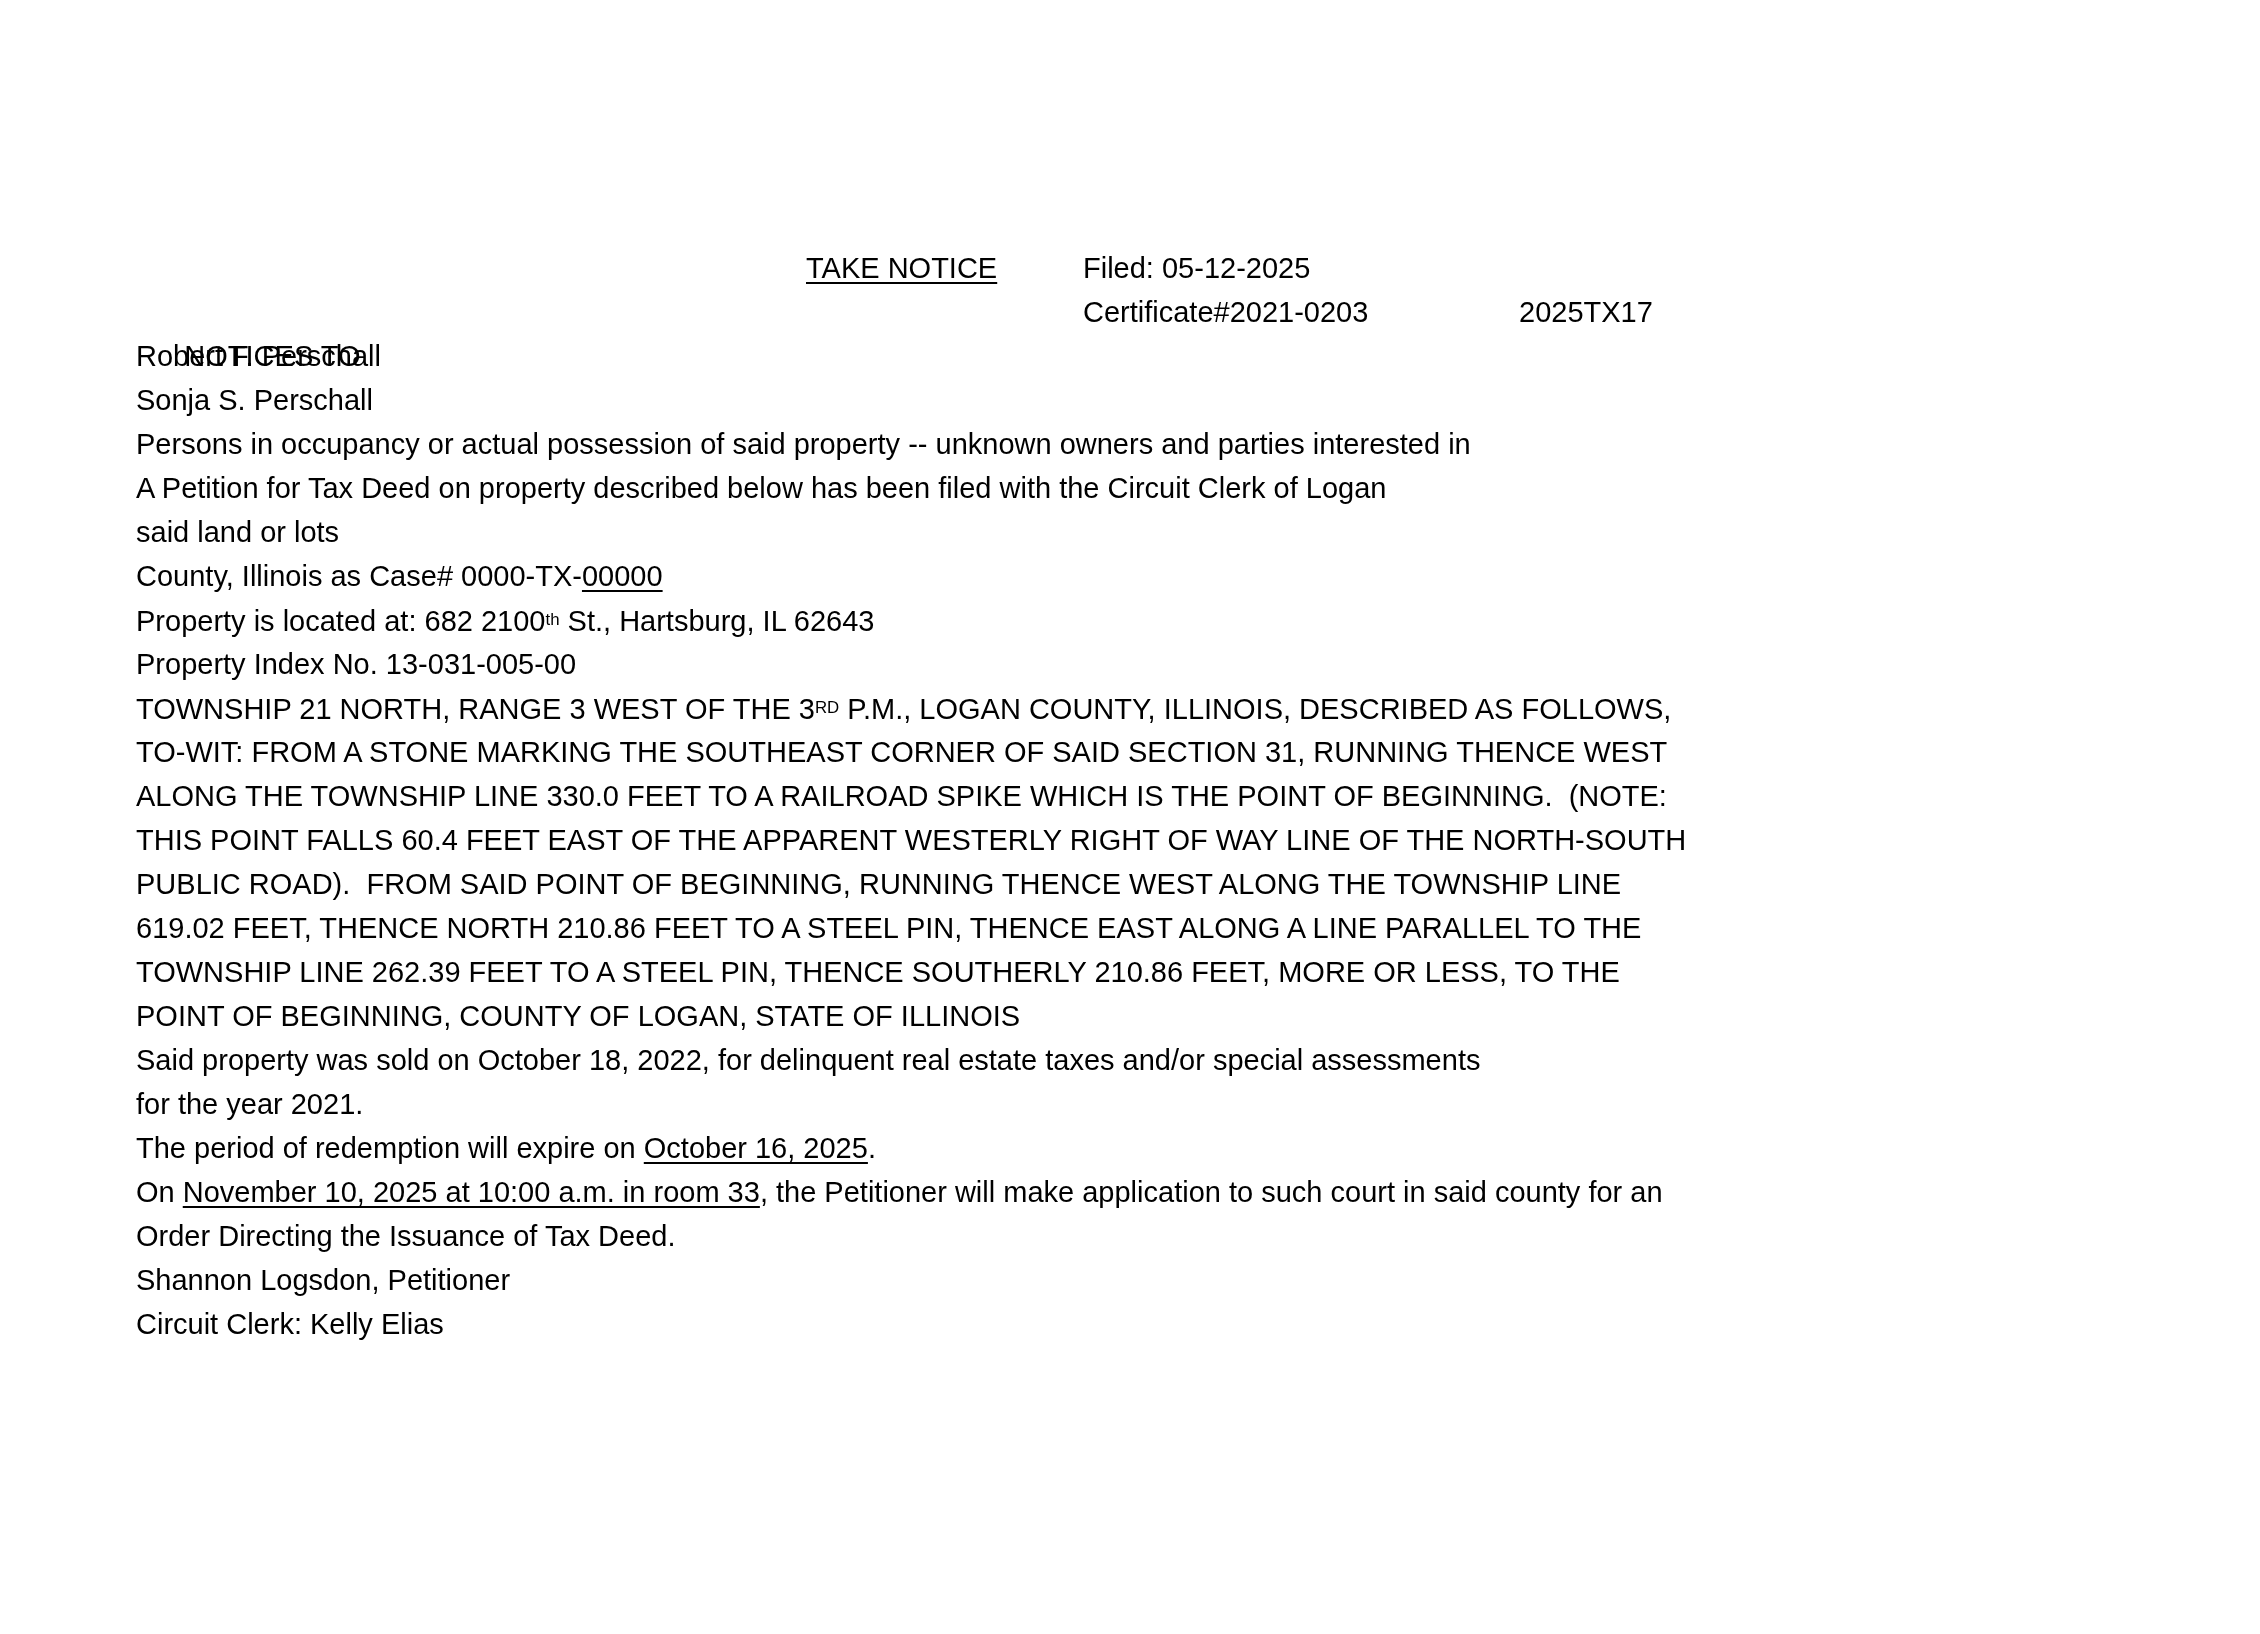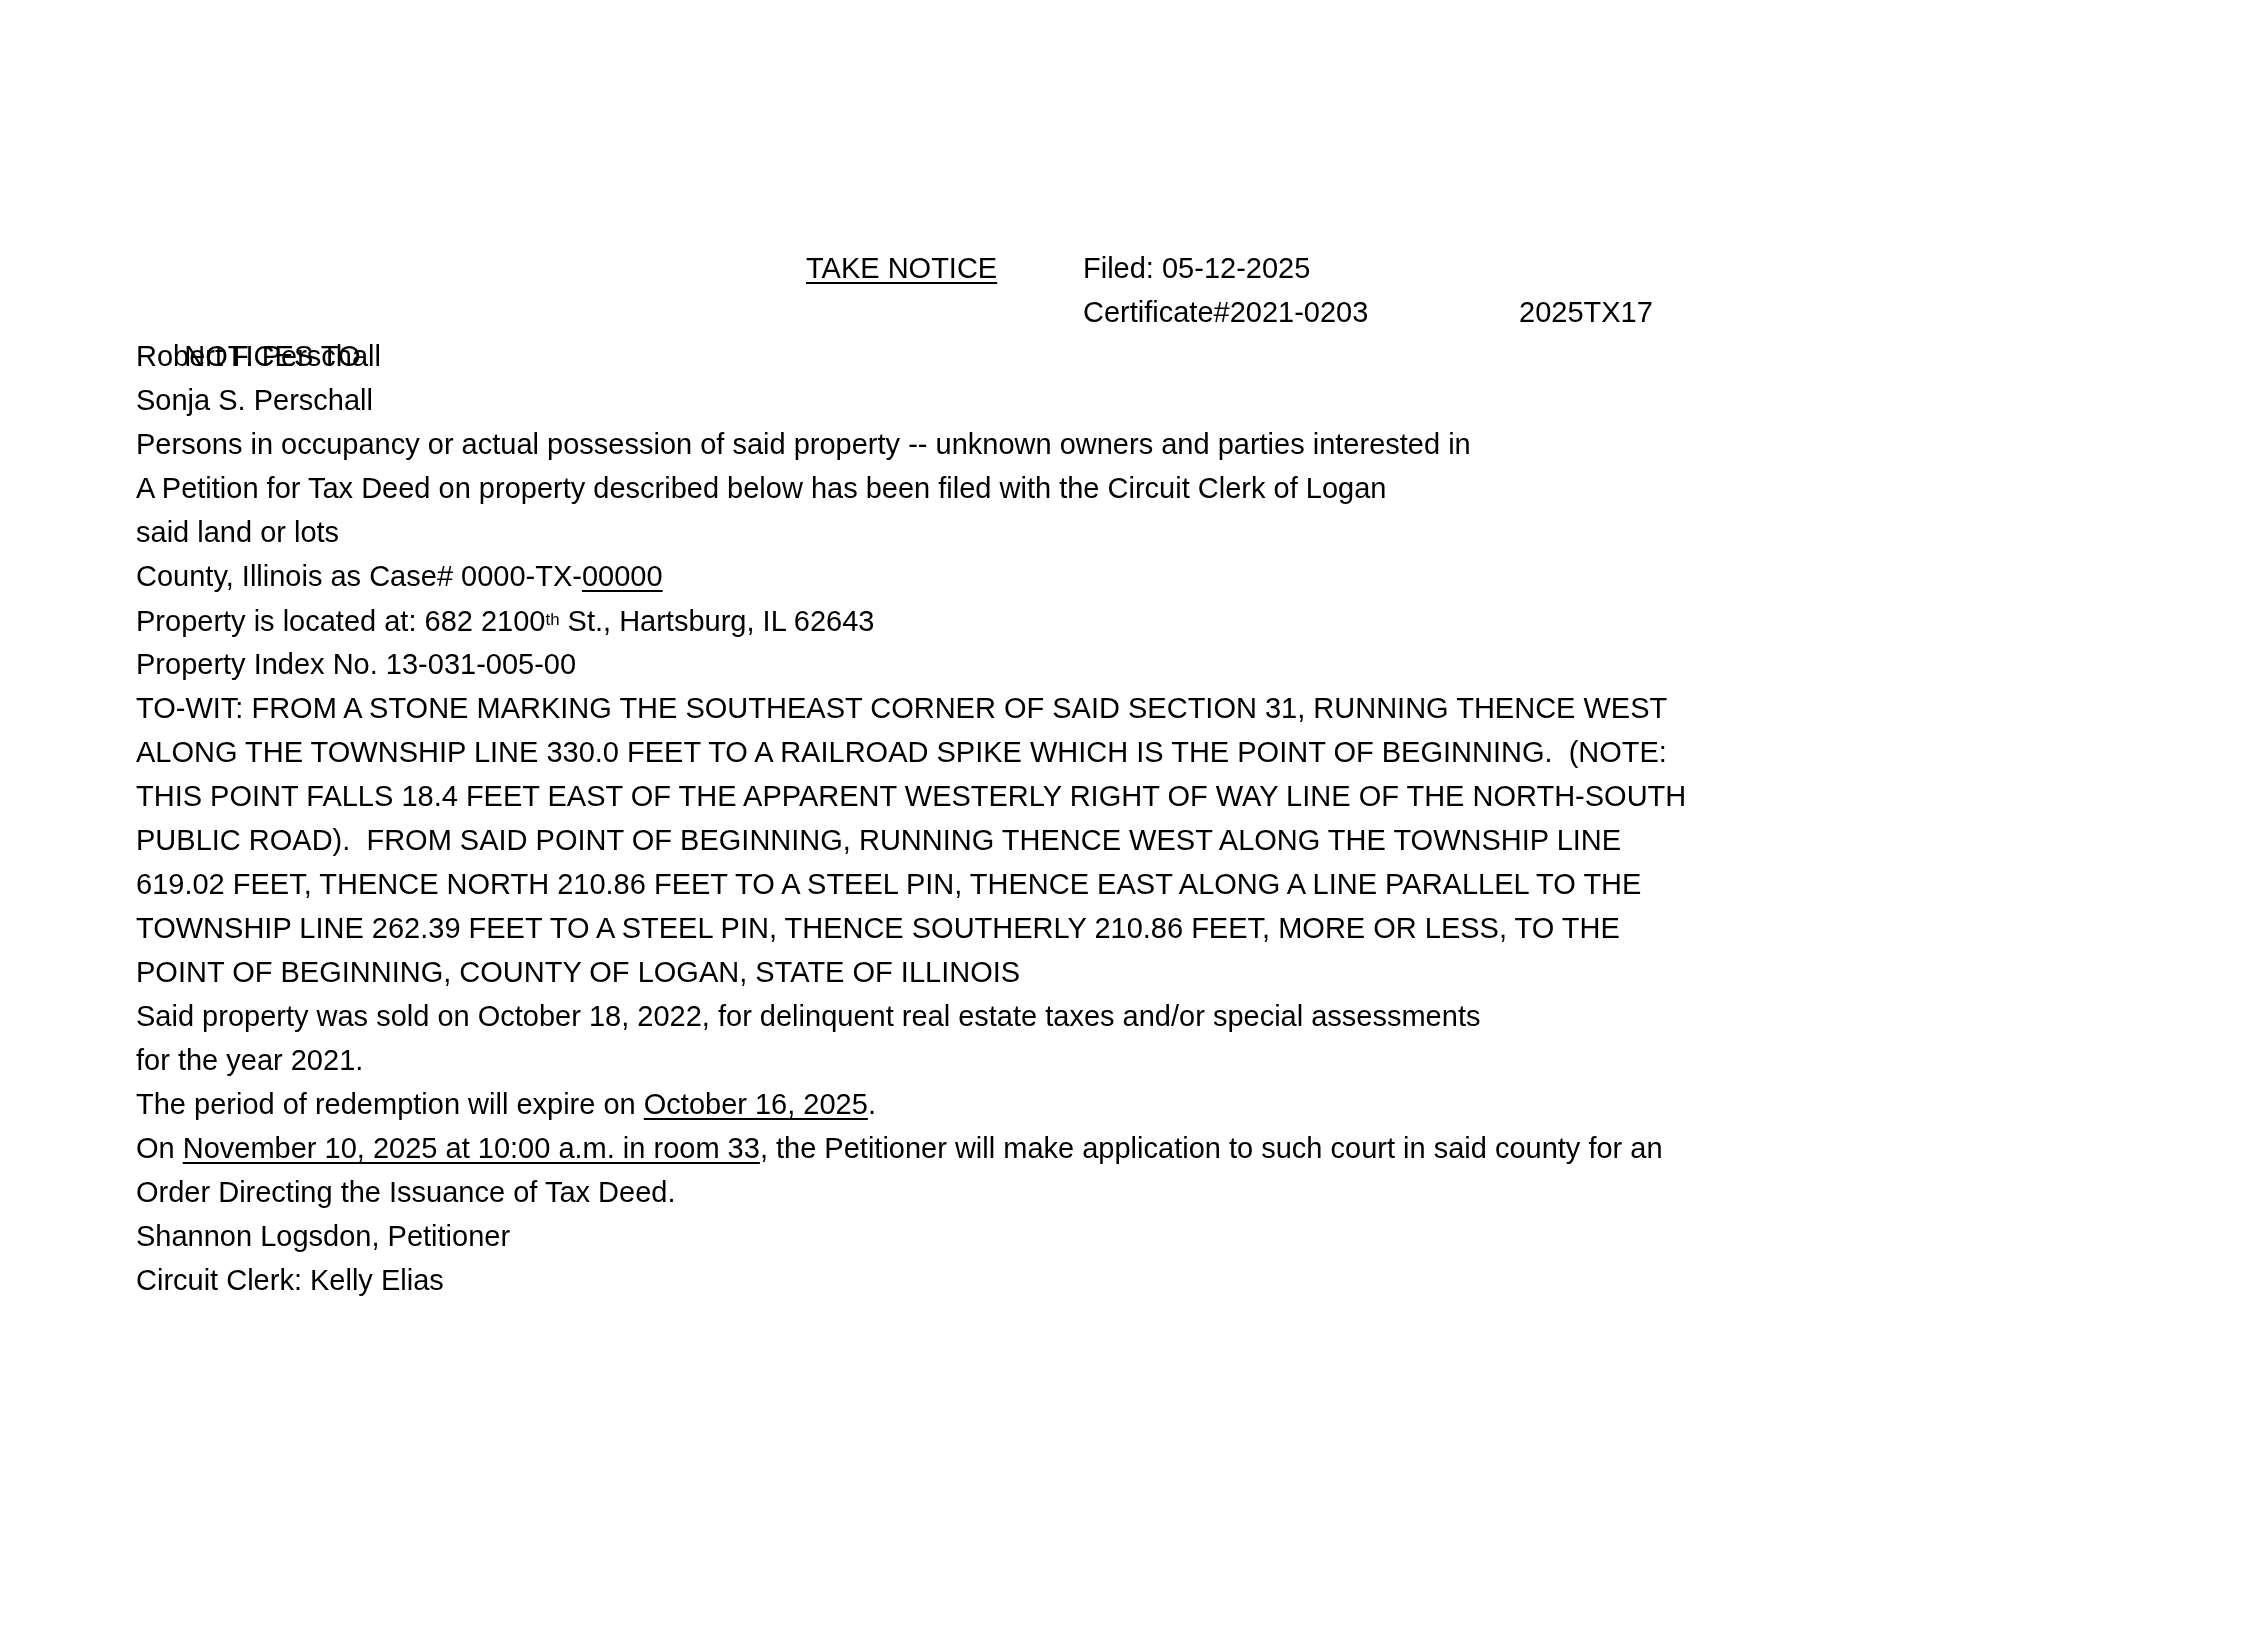--- a/index.html
+++ b/index.html
@@ -66,24 +66,25 @@
 
     <div class="line">said land or lots</div>
 
     <div class="line"><span>County, Illinois as Case# 0000-TX-</span><span class="u">00000</span></div>
 
     <div class="line"><span>Property is located at: 682 2100</span><span class="sup">th</span><span> St., Hartsburg, IL 62643</span></div>
 
     <div class="line">Property Index No. 13-031-005-00</div>
 
 
+    <div class="line"><span>TOWNSHIP 21 NORTH, RANGE 3 WEST OF THE 3</span><span class="sup">RD</span><span> P.M., LOGAN COUNTY, ILLINOIS, DESCRIBED AS FOLLOWS,</span></div>
 
     <div class="line">TO-WIT: FROM A STONE MARKING THE SOUTHEAST CORNER OF SAID SECTION 31, RUNNING THENCE WEST</div>
     <div class="line">ALONG THE TOWNSHIP LINE 330.0 FEET TO A RAILROAD SPIKE WHICH IS THE POINT OF BEGINNING.  (NOTE:</div>
-    <div class="line">THIS POINT FALLS 18.4 FEET EAST OF THE APPARENT WESTERLY RIGHT OF WAY LINE OF THE NORTH-SOUTH</div>
+    <div class="line">THIS POINT FALLS 60.4 FEET EAST OF THE APPARENT WESTERLY RIGHT OF WAY LINE OF THE NORTH-SOUTH</div>
     <div class="line">PUBLIC ROAD).  FROM SAID POINT OF BEGINNING, RUNNING THENCE WEST ALONG THE TOWNSHIP LINE</div>
     <div class="line">619.02 FEET, THENCE NORTH 210.86 FEET TO A STEEL PIN, THENCE EAST ALONG A LINE PARALLEL TO THE</div>
     <div class="line">TOWNSHIP LINE 262.39 FEET TO A STEEL PIN, THENCE SOUTHERLY 210.86 FEET, MORE OR LESS, TO THE</div>
     <div class="line">POINT OF BEGINNING, COUNTY OF LOGAN, STATE OF ILLINOIS</div>
 
     <div class="line">Said property was sold on October 18, 2022, for delinquent real estate taxes and/or special assessments</div>
     <div class="line">for the year 2021.</div>
 
     <div class="line"><span>The period of redemption will expire on </span><span class="u">October 16, 2025</span><span>.</span></div>
 

